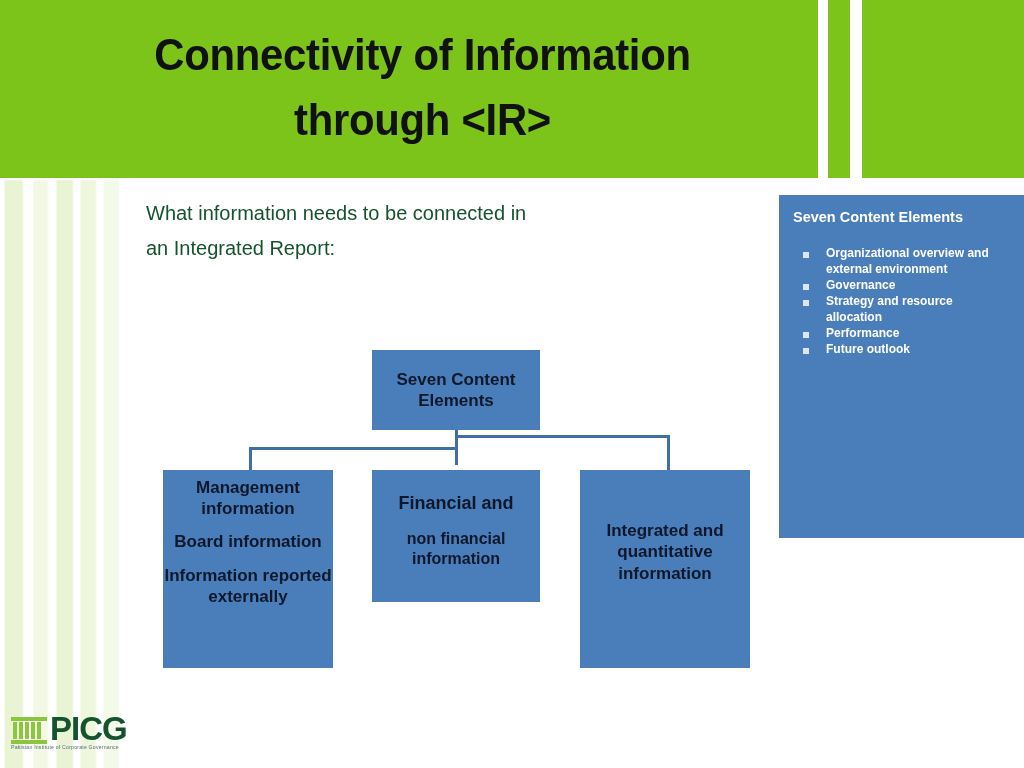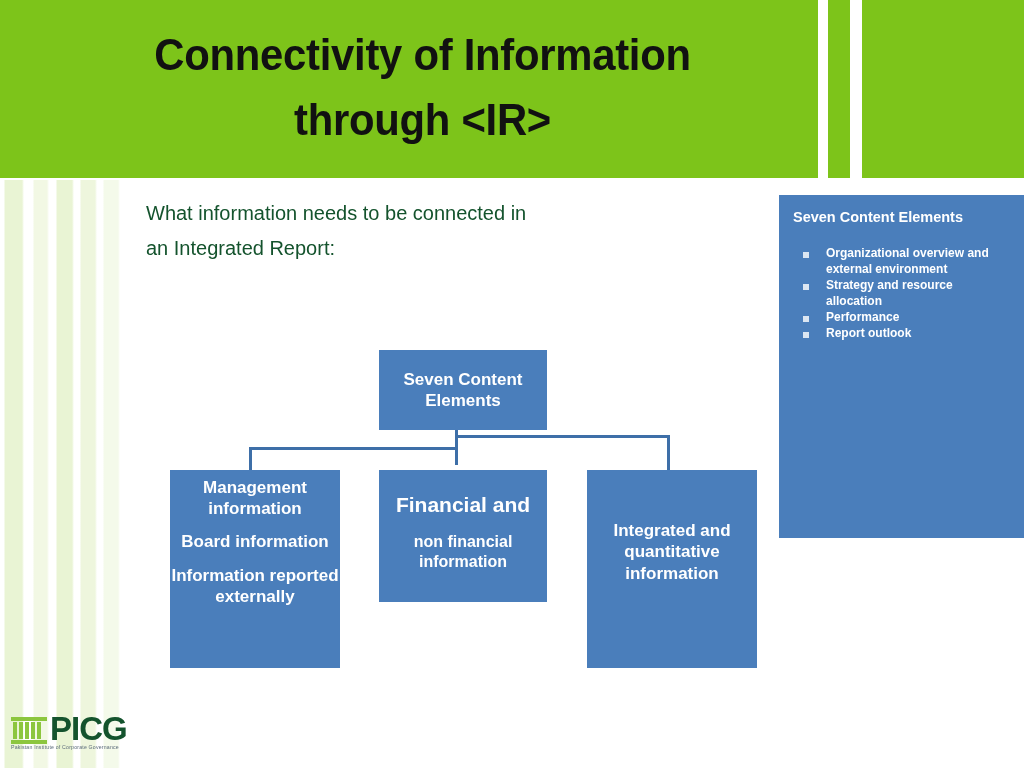--- a/index.html
+++ b/index.html
@@ -130,29 +130,28 @@
     top: 6px;
     width: 6px;
     height: 6px;
     background: #dbe6f2;
   }
 
   
   .node {
     position: absolute;
     background: #4A7EBB;
-    color: #ffffff;
+    color: #0f172a;
     font-weight: bold;
     text-align: center;
     box-sizing: border-box;
     display: flex;
     flex-direction: column;
     justify-content: center;
     align-items: center;
-    margin-left: 7px;
   }
   #node-root {
     left: 372px;
     top: 350px;
     width: 168px;
     height: 80px;
     font-size: 17px;
     line-height: 1.25;
   }
   #node-left {
@@ -172,21 +171,21 @@
     left: 372px;
     top: 470px;
     width: 168px;
     height: 132px;
     font-size: 16px;
     line-height: 1.25;
     justify-content: flex-start;
     padding-top: 22px;
   }
   #node-middle .para-lead {
-    font-size: 21px;
+    font-size: 18px;
     margin-bottom: 14px;
   }
   #node-right {
     left: 580px;
     top: 470px;
     width: 170px;
     height: 198px;
     font-size: 17px;
     line-height: 1.25;
     justify-content: flex-start;
@@ -255,29 +254,33 @@
 
 <div id="side-panel">
   <div id="side-panel-title">Seven Content Elements</div>
   <ul class="side-list">
     <li>
       <span class="side-bullet"></span>
       <span>Organizational overview and external environment</span>
     </li>
     <li>
       <span class="side-bullet"></span>
+      <span>Governance</span>
+    </li>
+    <li>
+      <span class="side-bullet"></span>
       <span>Strategy and resource allocation</span>
     </li>
     <li>
       <span class="side-bullet"></span>
       <span>Performance</span>
     </li>
     <li>
       <span class="side-bullet"></span>
-      <span>Report outlook</span>
+      <span>Future outlook</span>
     </li>
   </ul>
 </div>
 
 <div class="conn" id="conn-stem"></div>
 <div class="conn" id="conn-h-right"></div>
 <div class="conn" id="conn-v-right"></div>
 <div class="conn" id="conn-h-left"></div>
 <div class="conn" id="conn-v-left"></div>
 

